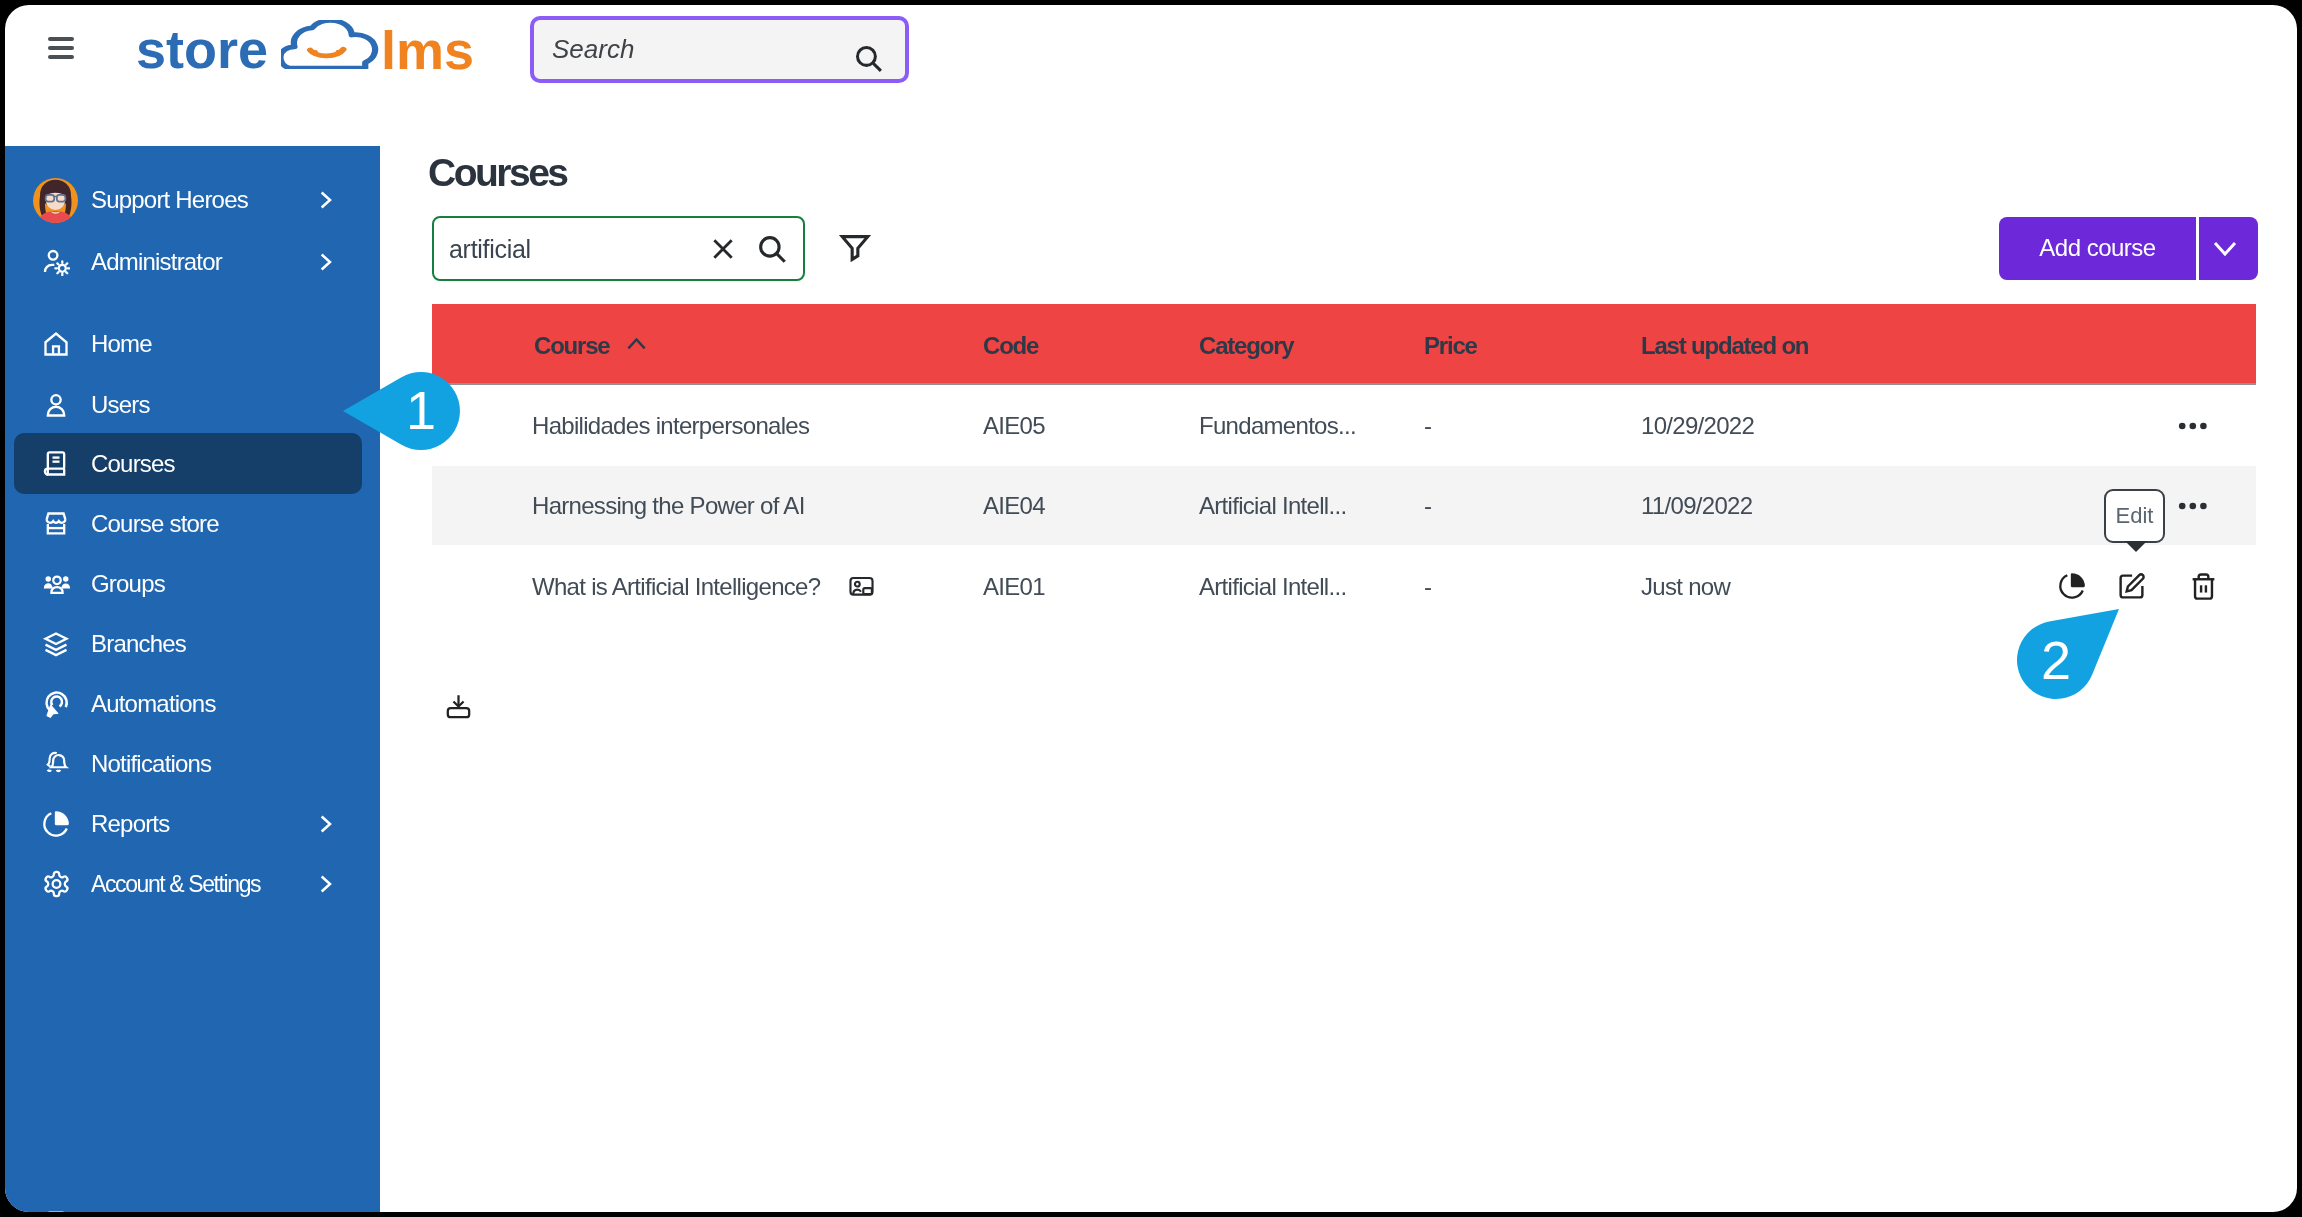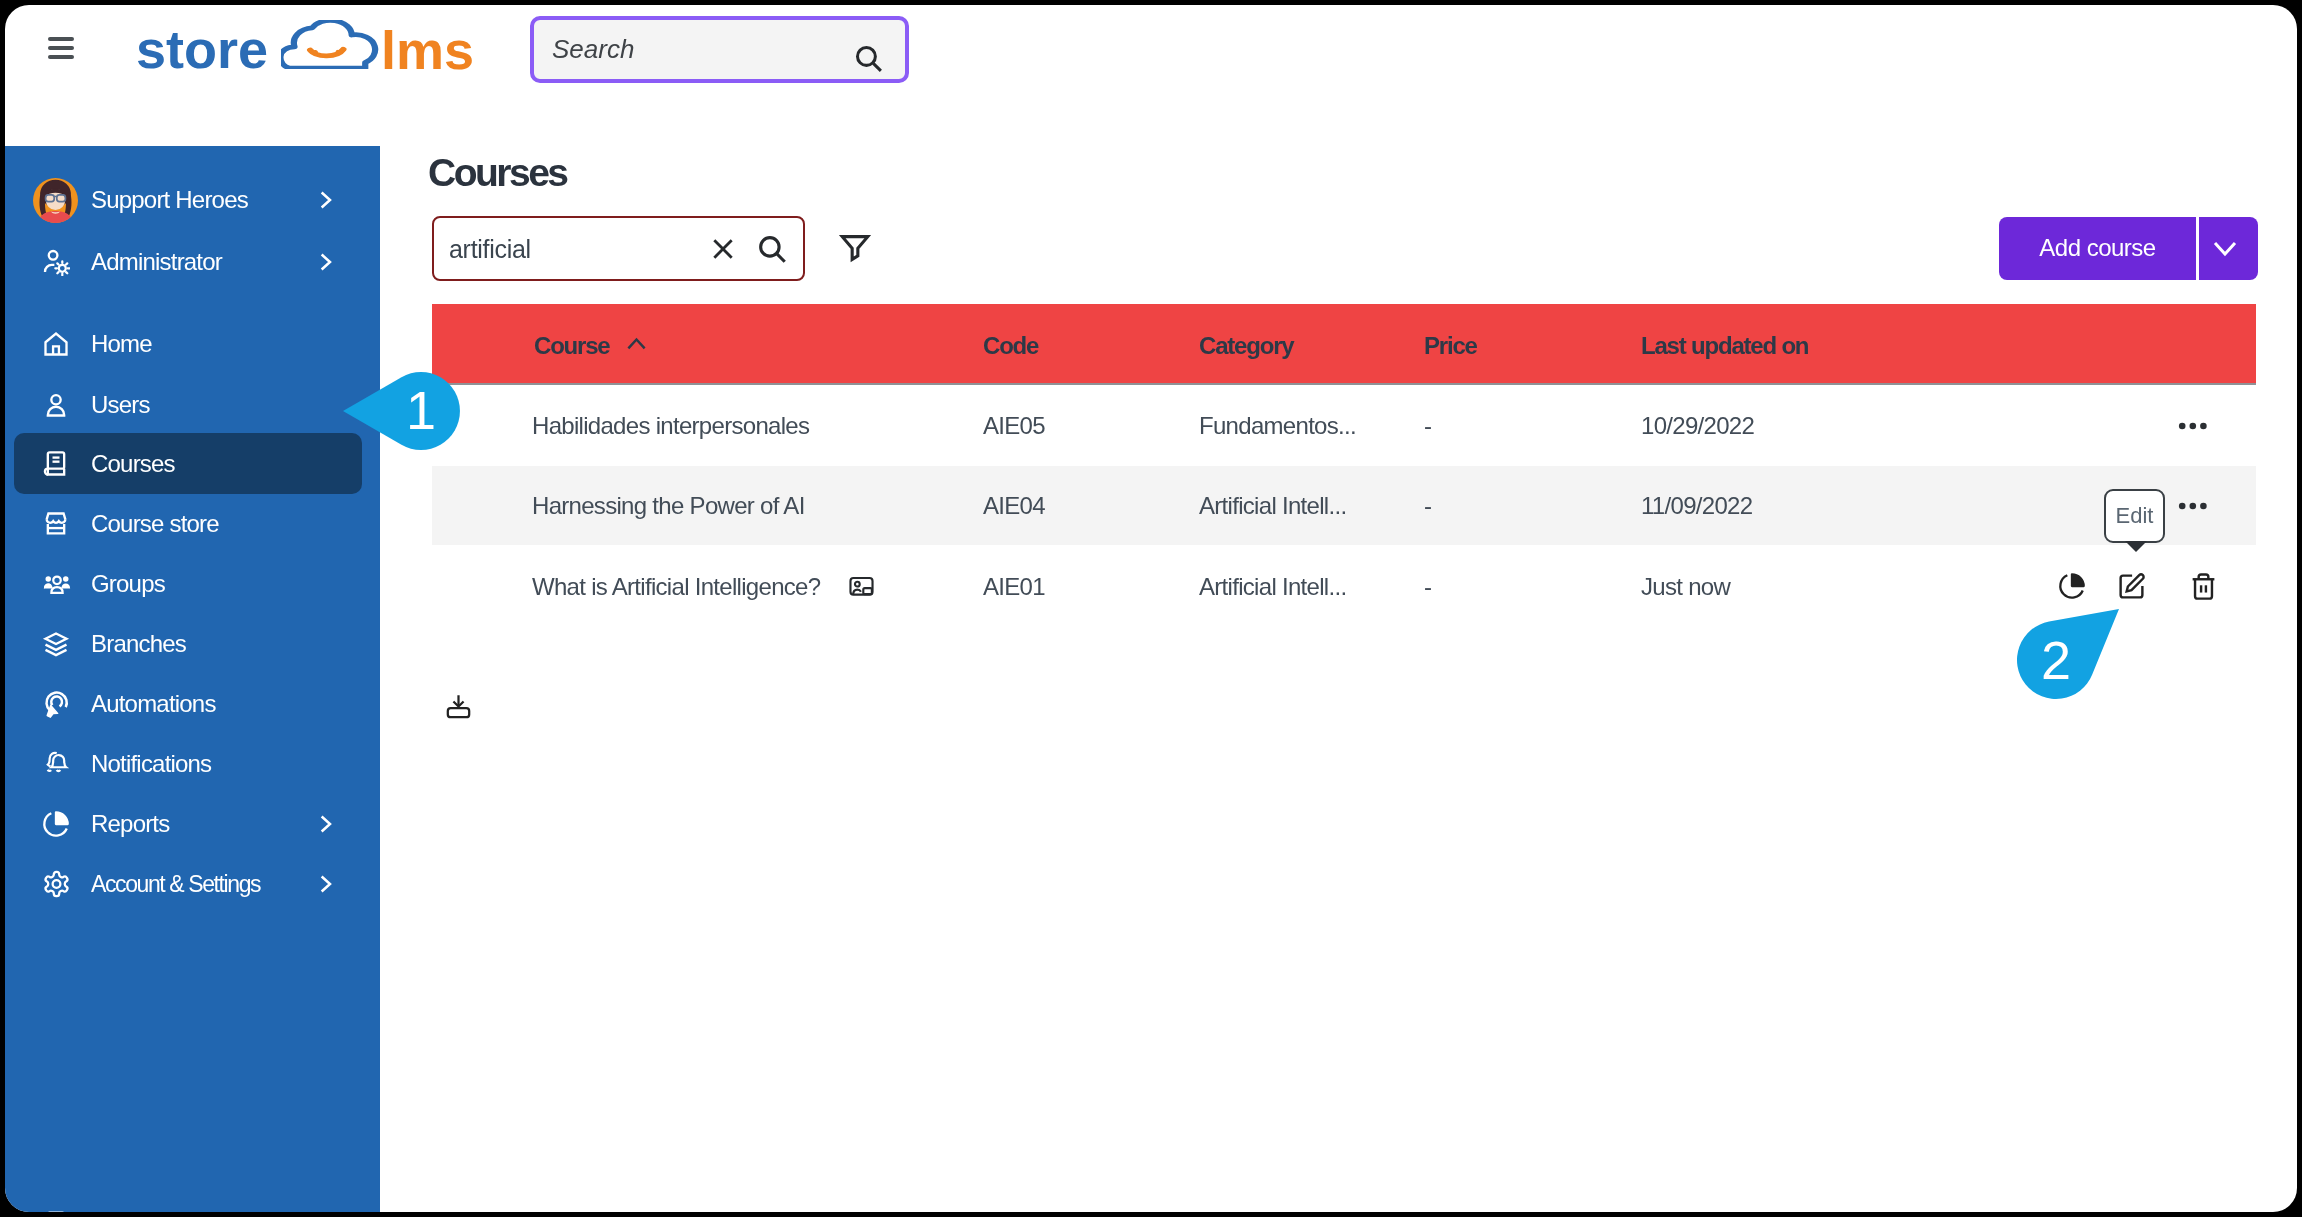--- a/index.html
+++ b/index.html
@@ -16,21 +16,21 @@
   .searchpill .ph{position:absolute;left:18px;top:14px;font-style:italic;font-size:26px;color:#3f4347;}
   
   .sidebar{position:absolute;left:0;top:94px;width:375px;height:1113px;background:#2166b0;margin-top:47px;}
   .sb-item{position:absolute;left:0;width:375px;height:52px;color:#fff;}
   .sb-item .txt{position:absolute;left:86px;top:50%;transform:translateY(-50%);font-size:24px;letter-spacing:-0.8px;color:#fff;}
   .sb-item svg.icn{position:absolute;left:37px;top:50%;transform:translateY(-50%);}
   .sb-item svg.chev{position:absolute;left:310px;top:50%;transform:translateY(-50%);}
   .sel{position:absolute;left:9px;top:287px;width:348px;height:61px;background:#153e68;border-radius:10px;}
   
   .h1{position:absolute;left:423px;top:146px;font-size:39px;font-weight:bold;letter-spacing:-2.5px;color:#2b333e;}
-  .sinput{position:absolute;left:427px;top:211px;width:369px;height:61px;border:2px solid #7f1d1d;border-radius:8px;background:#fff;}
+  .sinput{position:absolute;left:427px;top:211px;width:369px;height:61px;border:2px solid #15803d;border-radius:8px;background:#fff;}
   .sinput .txt{position:absolute;left:15px;top:17px;font-size:25px;letter-spacing:-0.3px;color:#3a444e;}
   .addbtn{position:absolute;left:1994px;top:212px;width:259px;height:63px;border-radius:8px;background:#6d28d9;}
   .addbtn .lbl{position:absolute;left:0;width:197px;top:17px;text-align:center;font-size:24px;letter-spacing:-0.5px;color:#fff;}
   .addbtn .div{position:absolute;left:197px;top:0;width:2.5px;height:63px;background:#fff;}
   
   .thead{position:absolute;left:427px;top:299px;width:1824px;height:81px;background:#ef4444;border-bottom:2px solid #8f9296;box-sizing:border-box;}
   .th{position:absolute;top:28px;font-size:24px;letter-spacing:-1.2px;font-weight:bold;color:#2d3947;}
   .row{position:absolute;left:427px;width:1824px;height:83px;}
   .cell{position:absolute;top:50%;transform:translateY(-50%);font-size:24px;letter-spacing:-0.7px;color:#424c57;}
   .c1{left:100px;} .c2{left:551px;} .c3{left:767px;} .c4{left:992px;} .c5{left:1209px;}

